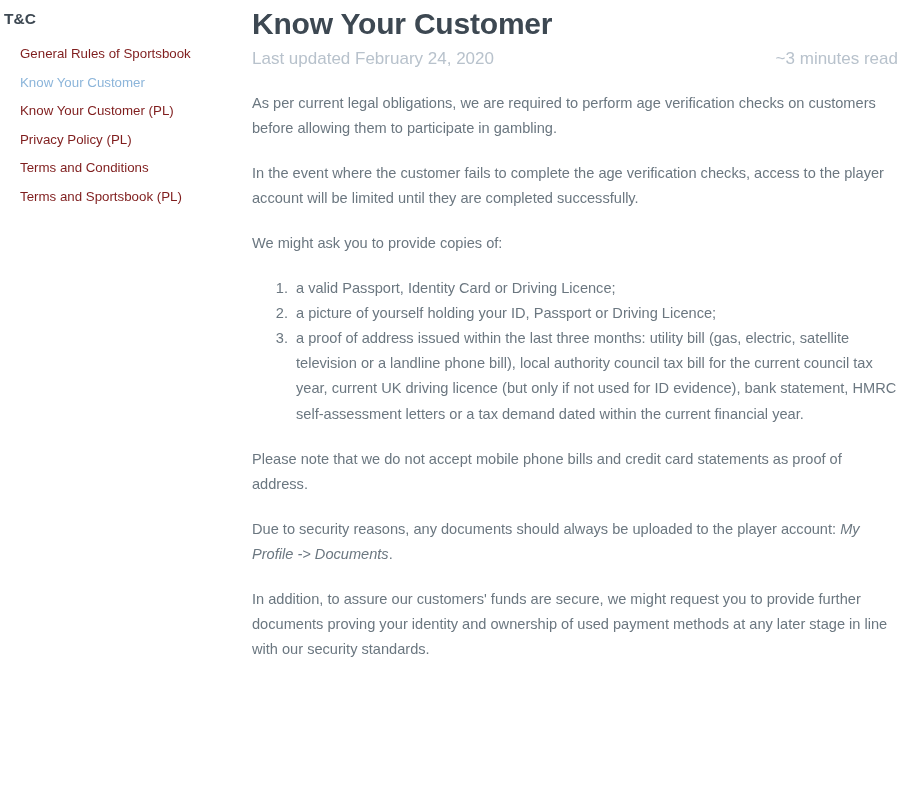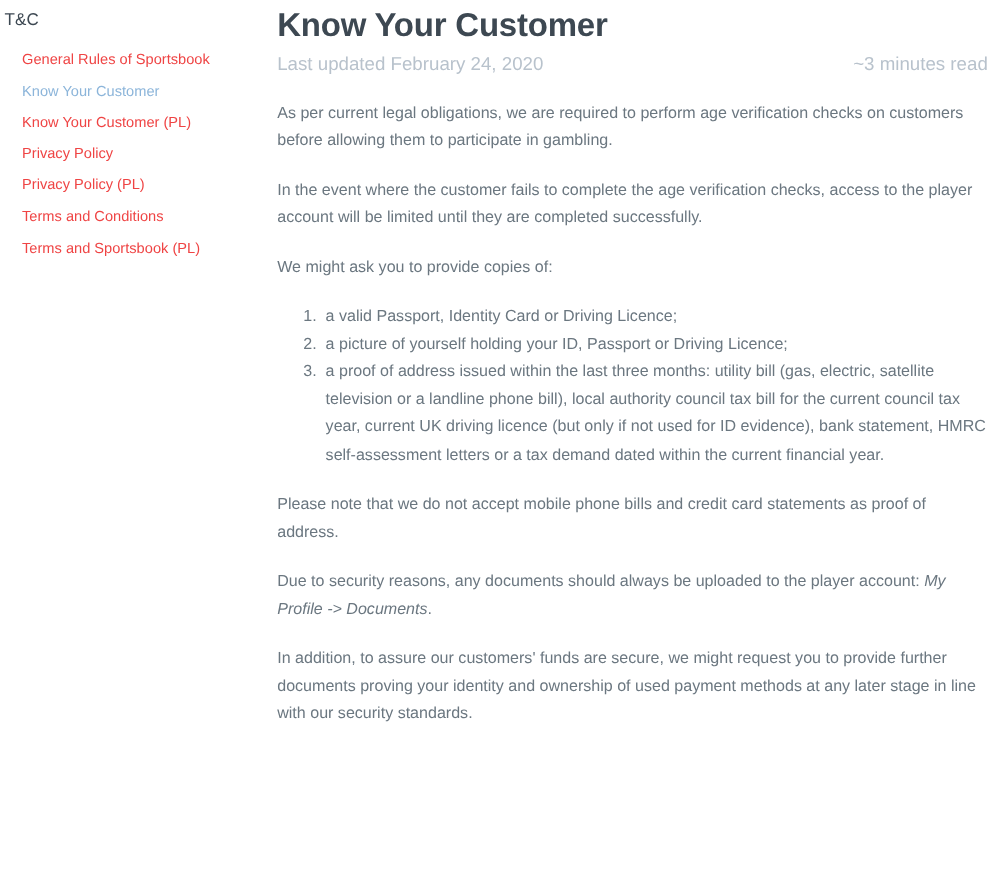--- a/index.html
+++ b/index.html
@@ -27,35 +27,35 @@
   
   .sidebar {
     width: 248px;
     flex: 0 0 248px;
     box-sizing: border-box;
     padding: 10px 0 0 0;
     background: #ffffff;
   }
   .sidebar-title {
     font-size: 15.5px;
-    font-weight: normal;
+    font-weight: bold;
     color: #3d4852;
     margin: 0 0 12px 4px;
     letter-spacing: 0.1px;
   }
   .sidebar-nav {
     list-style: none;
     margin: 0;
     padding: 0;
   }
   .sidebar-item {
     display: block;
     font-size: 13.3px;
     line-height: 1.2;
-    color: #ef4444;
+    color: #7f1d1d;
     padding: 6.3px 0 6.3px 20px;
     text-decoration: none;
     cursor: pointer;
     white-space: nowrap;
   }
   .sidebar-item.is-active {
     color: #8cb5da;
   }
 
   
@@ -121,23 +121,20 @@
         <li>
           <a class="sidebar-item" href="#">General Rules of Sportsbook</a>
         </li>
         <li>
           <a class="sidebar-item is-active" href="#">Know Your Customer</a>
         </li>
         <li>
           <a class="sidebar-item" href="#">Know Your Customer (PL)</a>
         </li>
         <li>
-          <a class="sidebar-item" href="#">Privacy Policy</a>
-        </li>
-        <li>
           <a class="sidebar-item" href="#">Privacy Policy (PL)</a>
         </li>
         <li>
           <a class="sidebar-item" href="#">Terms and Conditions</a>
         </li>
         <li>
           <a class="sidebar-item" href="#">Terms and Sportsbook (PL)</a>
         </li>
       </ul>
     </nav>

